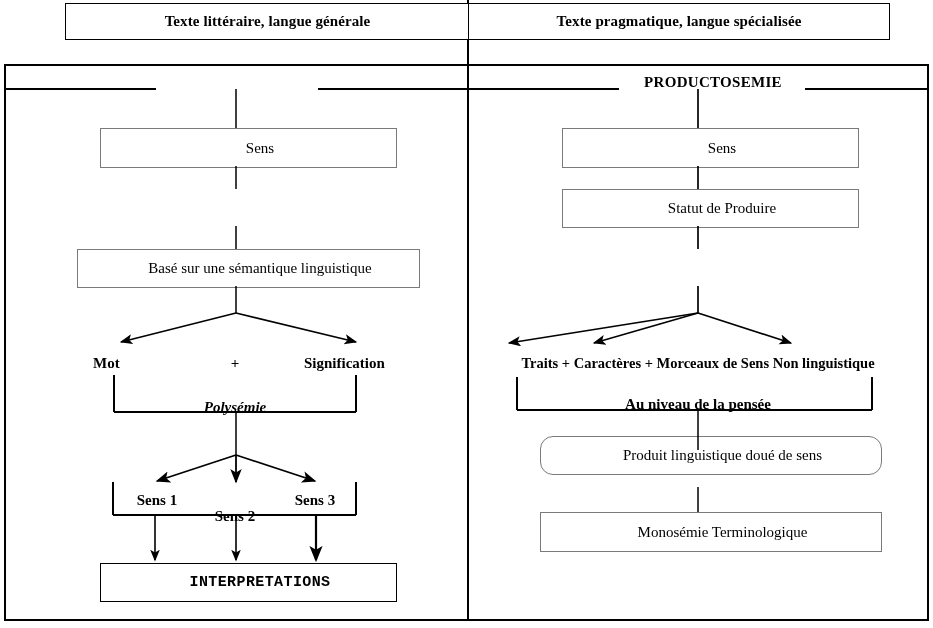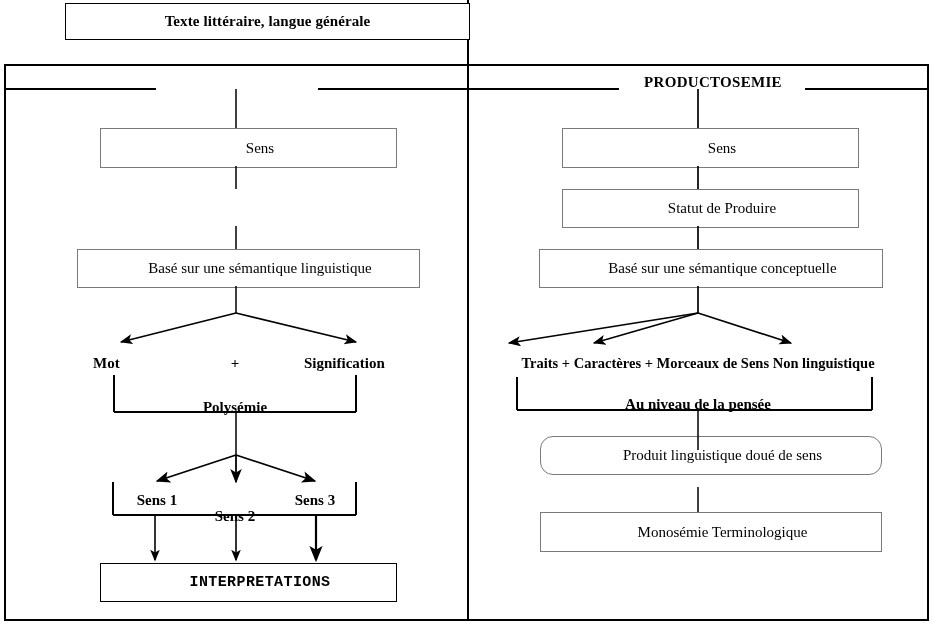--- a/index.html
+++ b/index.html
@@ -43,20 +43,23 @@
 
   <div class="line" style="left:4px;  top:64px; width:2px;  height:557px;"></div>
   <div class="line" style="left:927px;top:64px; width:2px;  height:557px;"></div>
   <div class="line" style="left:4px;  top:619px;width:925px;height:2px;"></div>
   <div class="line" style="left:4px;  top:64px; width:925px;height:2px;"></div>
   <div class="line" style="left:467px;top:0px;  width:2px;  height:621px;"></div>
 
   <div class="hdr-box" style="left:65px;top:3px;width:403px;height:35px;">
     <span>Texte littéraire, langue générale</span>
   </div>
+  <div class="hdr-box" style="left:468px;top:3px;width:420px;height:35px;">
+    <span>Texte pragmatique, langue spécialisée</span>
+  </div>
 
   <div class="line" style="left:4px;  top:88px;width:152px;height:1.6px;"></div>
   <div class="line" style="left:318px;top:88px;width:150px;height:1.6px;"></div>
 
   <div class="line" style="left:469px;top:88px;width:150px;height:1.6px;"></div>
   <div class="line" style="left:787px;top:88px;width:141px;height:1.6px;"></div>
   <div class="sec-title" style="left:621px;top:74px;width:164px;">PRODUCTOSEMIE</div>
 
   <div class="box" style="left:100px;top:128px;width:272px;height:38px;">
     <span>Sens</span>
@@ -70,21 +73,21 @@
   <div class="lbl" style="left:93px;top:355px;">
     <span>Mot</span>
   </div>
   <div class="lbl c" style="left:235px;top:355px;">
     <span>+</span>
   </div>
   <div class="lbl" style="left:304px;top:355px;">
     <span>Signification</span>
   </div>
 
-  <div class="lbl c" style="left:235px;top:399px;background:#fff;padding:0 4px;">
+  <div class="lbl c" style="left:235px;top:399px;background:#fff;padding:0 4px;font-style:italic;">
     <span>Polysémie</span>
   </div>
 
   <div class="lbl c" style="left:157px;top:492px;">
     <span>Sens 1</span>
   </div>
   <div class="lbl c" style="left:235px;top:508px;">
     <span>Sens 2</span>
   </div>
   <div class="lbl c" style="left:315px;top:492px;">
@@ -96,23 +99,20 @@
   </div>
 
   <div class="box" style="left:562px;top:128px;width:272px;height:38px;">
     <span>Sens</span>
   </div>
 
   <div class="box" style="left:562px;top:189px;width:272px;height:37px;">
     <span>Statut de Produire</span>
   </div>
 
-  <div class="box" style="left:539px;top:249px;width:319px;height:37px;">
-    <span>Basé sur une sémantique conceptuelle</span>
-  </div>
 
   <div class="lbl c" style="left:698px;top:396px;background:#fff;padding:0 5px;">
     <span>Au niveau de la pensée</span>
   </div>
 
   <div class="lbl c" style="left:698px;top:355px;font-size:14.5px;">
     <span>Traits + Caractères + Morceaux de Sens Non linguistique</span>
   </div>
 
   <div class="box" style="left:540px;top:436px;width:317px;height:37px;border-radius:13px;">

